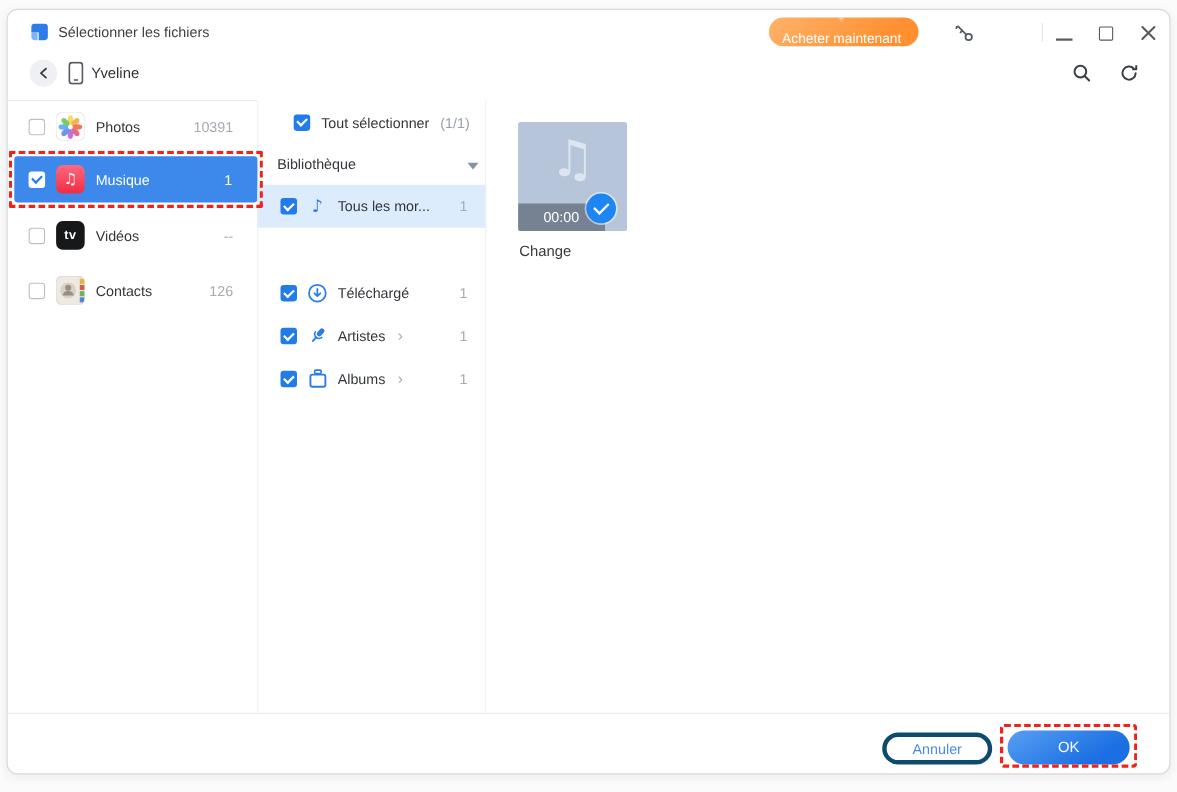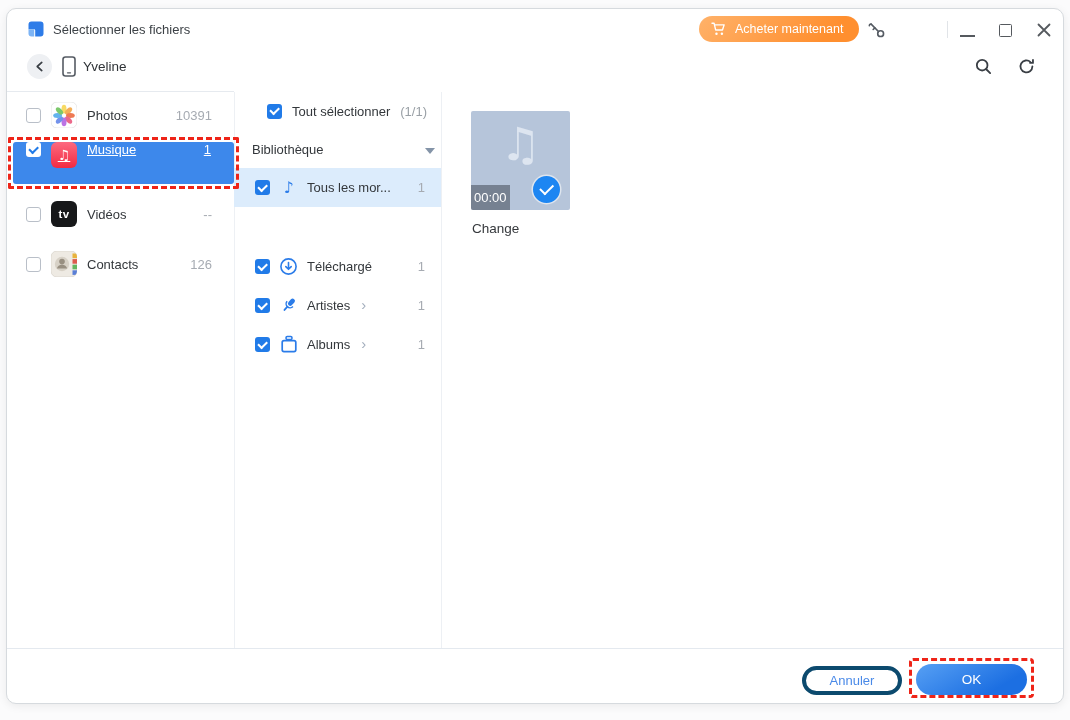--- a/index.html
+++ b/index.html
@@ -8,21 +8,21 @@
 
   .win { position:absolute; left:6px; top:8px; width:1058px; height:696px; background:#fff;
          border:1px solid #d6dade; border-radius:10px; box-shadow:0 2px 10px rgba(0,0,0,.07); overflow:hidden; }
 
   
   .titlebar { position:absolute; left:0; top:0; width:100%; height:40px; }
   .logo { position:absolute; left:20px; top:11px; width:18px; height:18px; }
   .win-title { position:absolute; left:46px; top:13px; font-size:13px; color:#3d4247; }
   .buy-btn { position:absolute; left:692px; top:7px; height:26px; padding:0 16px 0 12px; border-radius:13px;
              background:linear-gradient(135deg,#ffb26a 0%,#ff8f2f 80%); color:#fff; font-size:12.5px;
-             display:flex; align-items:center; gap:8px; border:none; cursor:pointer; }
+             display:flex; align-items:center; gap:8px; border:none; cursor:pointer;flex-direction:column; }
   .tb-icon { position:absolute; top:11px; width:20px; height:20px; display:flex; align-items:center; justify-content:center; cursor:pointer; }
   .key-ic { left:860px; }
   .menu-ic { left:902px; top:13px; width:22px; height:15px; display:flex; flex-direction:column; justify-content:space-between; }
   .menu-ic i { display:block; height:2.4px; background:#3c4043; border-radius:1px; }
   .tb-sep { position:absolute; left:940px; top:12px; width:1px; height:17px; background:#e1e4e8; }
   .min-ic { left:951px; top:12px; width:18px; height:18px; }
   .min-ic i { display:block; width:15px; height:2px; background:#55595e; margin-top:11px; }
   .max-ic { left:990px; top:13px; width:16px; height:16px; }
   .max-ic i { display:block; width:13px; height:13px; border:1.8px solid #55595e; border-radius:1.5px; }
   .close-ic { left:1028px; top:12px; width:18px; height:18px; }
@@ -49,21 +49,21 @@
                   border-left:2px solid #fff; border-bottom:2px solid #fff; transform:rotate(-45deg); }
   .cb.on-inv { background:#fff; }
   .cb.on-inv::after { content:""; position:absolute; left:3.1px; top:3.9px; width:7px; height:3.6px;
                   border-left:2px solid #217be8; border-bottom:2px solid #217be8; transform:rotate(-45deg); }
 
   
   .lrow { position:absolute; left:0; width:227px; height:40px; display:flex; align-items:center; gap:10px;
           padding-left:19px; cursor:pointer; }
   .lrow .count { margin-left:auto; margin-right:22px; color:#a6abb2; }
   .lrow-sel { position:absolute; left:6px; top:133px; width:221px; height:42px; border-radius:3px;
-              background:#3d88eb; display:flex; gap:10px; padding-left:13px; color:#fff; cursor:pointer;text-decoration:underline; }
+              background:#3d88eb; display:flex; align-items:center; gap:10px; padding-left:13px; color:#fff; cursor:pointer; }
   .lrow-sel .count { margin-left:auto; margin-right:23px; color:#fff; }
   .appicon { width:26px; height:26px; flex:none; }
   .icon-music-app { border-radius:6px; background:linear-gradient(180deg,#fd6a80 0%,#f22b42 100%);
               display:flex; align-items:center; justify-content:center; }
   .icon-music-app::after { content:"\266B"; color:#fff; font-size:14px; font-family:"DejaVu Sans",sans-serif; }
   .icon-atv { border-radius:6px; background:#17181a; color:#fff; display:flex; align-items:center; justify-content:center;
               font-size:11.5px; font-weight:bold; }
   .icon-atv::after { content:"tv"; letter-spacing:.5px; }
 
   .annot { position:absolute; border:3px dashed #ee2418; pointer-events:none; z-index:5; }
@@ -84,21 +84,21 @@
   .mrow .count { position:absolute; right:16px; color:#a6abb2; }
   .note-glyph { font-family:"DejaVu Sans",sans-serif; font-size:16px; color:#2b7ce9; font-weight:bold; }
   .chev { color:#a3aebd; font-size:12px; margin-left:2px; cursor:pointer; }
   .chev::after { content:"\203A\0020"; font-size:15px; line-height:10px; }
 
   
   .thumb { position:absolute; left:464px; top:102px; width:99px; height:99px; background:#b6c5da; border-radius:2px;
            cursor:pointer; overflow:hidden; }
   .thumb-note { position:absolute; left:0; top:6px; width:100%; text-align:center; font-size:46px; color:#dde5f0;
                 font-family:"DejaVu Sans",sans-serif; }
-  .thumb-badge { position:absolute; left:0; bottom:0; height:25px; padding:0 3px; background:rgba(100,110,124,.78);
+  .thumb-badge { position:absolute; left:0; bottom:0; height:25px; padding:0 23px; background:rgba(100,110,124,.78);
                  color:#fff; font-size:13px; display:flex; align-items:center; }
   .thumb-check { position:absolute; right:10px; bottom:9px; width:27px; height:27px; border-radius:50%;
                  background:#1d86f2; box-shadow:0 0 0 1.5px rgba(255,255,255,.55); cursor:pointer; }
   .thumb-check::after { content:""; position:absolute; left:7px; top:8px; width:11px; height:5.5px;
                  border-left:2.6px solid #fff; border-bottom:2.6px solid #fff; transform:rotate(-45deg); }
   .item-name { position:absolute; left:465px; top:212px; font-size:13.5px; color:#36393d; }
 
   
   .cancel-btn { position:absolute; left:795px; top:657px; width:100px; height:29px; border-radius:15px;
                 background:#fff; border:4px solid #0c4a6e; color:#4a8ae8; font-size:13px; cursor:pointer; }

